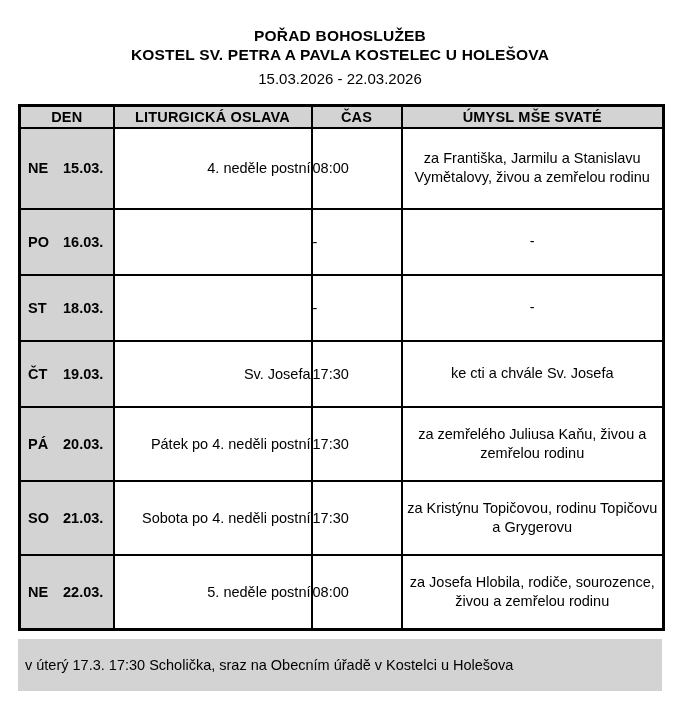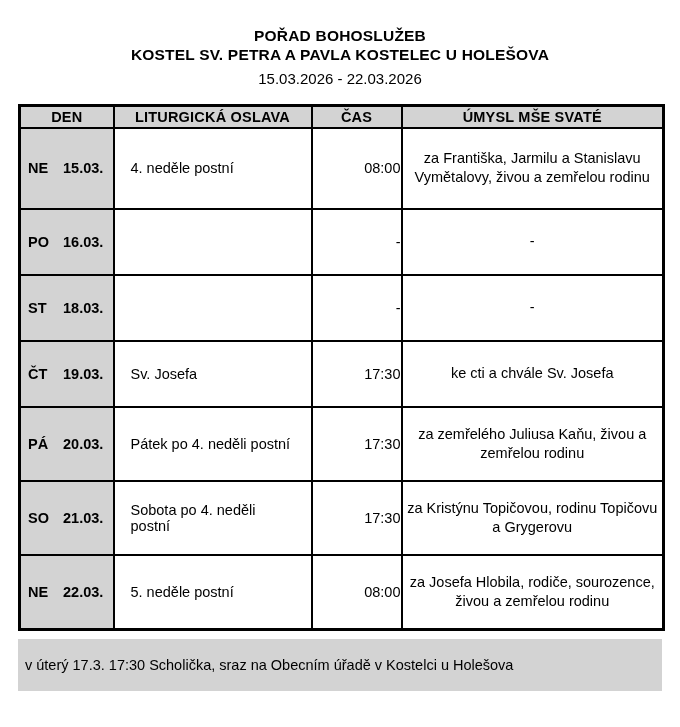--- a/index.html
+++ b/index.html
@@ -64,22 +64,22 @@
   .day-cell {
     background: var(--day-col-bg);
     font-weight: bold;
     text-align: left;
     padding-left: 7px;
     white-space: nowrap;
   }
   .day-cell .day-abbr { display: inline-block; min-width: 24px; }
   .day-cell .day-date { display: inline-block; margin-left: 7px; }
 
-  .celebration-cell { text-align: left; padding: 0 16px; }
-  .time-cell { text-align: right; border-radius: 8px; }
+  .celebration-cell { text-align: right; padding: 0 0; }
+  .time-cell { text-align: left; }
   .intention-cell {
     text-align: center;
     padding: 17px 3px;
     line-height: 19px;
   }
 
   
   .footer-note {
     width: 644px;
     height: 52px;

